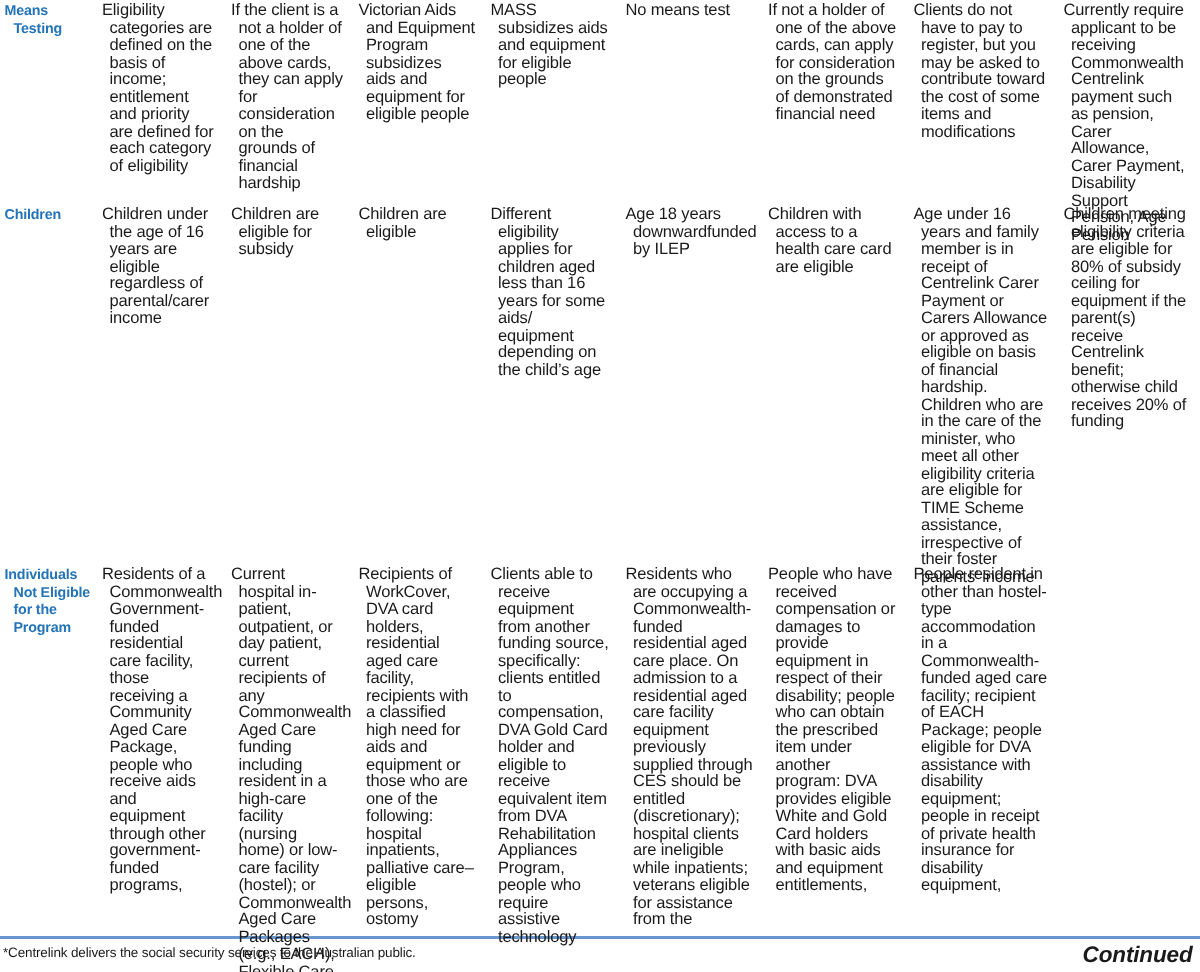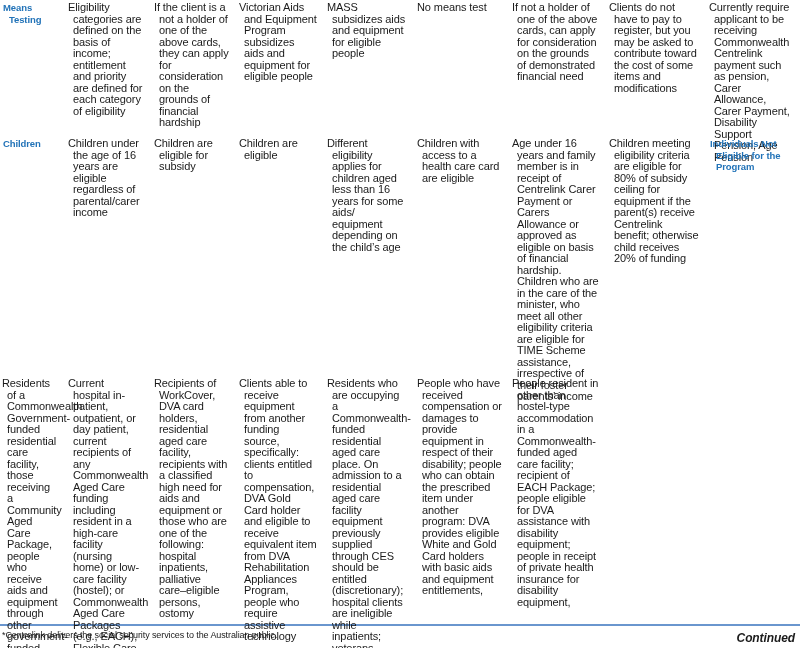--- a/index.html
+++ b/index.html
@@ -19,21 +19,21 @@
     padding:0 4px 0 9px;text-indent:-6px;letter-spacing:-0.1px;
   }
   .cell{
     font-size:11px;line-height:11.5px;letter-spacing:-0.1px;
     padding:0 8px 0 7px;text-indent:-5px;
   }
   .rule{height:2px;background:#6a96ce;margin-top:2px;}
   .footnote{font-size:9px;letter-spacing:-0.1px;padding:4px 0 0 2px;}
   .continued{
     position:absolute;right:5px;bottom:3px;
-    font-size:12px;font-style:italic;font-weight:bold;letter-spacing:-0.1px;
+    font-size:15px;font-style:italic;font-weight:bold;letter-spacing:-0.1px;
   }
 </style>
 </head>
 <body>
 
 <div class="page">
 
   <div class="grid">
 
     <div class="rowheader">Means Testing</div>
@@ -44,20 +44,21 @@
     <div class="cell">No means test</div>
     <div class="cell">If not a holder of one of the above cards, can apply for consideration on the grounds of demonstrated financial need</div>
     <div class="cell">Clients do not have to pay to register, but you may be asked to contribute toward the cost of some items and modifications</div>
     <div class="cell">Currently require applicant to be receiving Commonwealth Centrelink payment such as pension, Carer Allowance, Carer Payment, Disability Support Pension, Age Pension</div>
 
     <div class="rowheader">Children</div>
     <div class="cell">Children under the age of 16 years are eligible regardless of parental/carer income</div>
     <div class="cell">Children are eligible for subsidy</div>
     <div class="cell">Children are eligible</div>
     <div class="cell">Different eligibility applies for children aged less than 16 years for some aids/ equipment depending on the child’s age</div>
+    <div class="cell">Age 18 years downwardfunded by ILEP</div>
     <div class="cell">Children with access to a health care card are eligible</div>
     <div class="cell">Age under 16 years and family member is in receipt of Centrelink Carer Payment or Carers Allowance or approved as eligible on basis of financial hardship. Children who are in the care of the minister, who meet all other eligibility criteria are eligible for TIME Scheme assistance, irrespective of their foster parents’ income</div>
     <div class="cell">Children meeting eligibility criteria are eligible for 80% of subsidy ceiling for equipment if the parent(s) receive Centrelink benefit; otherwise child receives 20% of funding</div>
 
     <div class="rowheader">Individuals Not Eligible for the Program</div>
     <div class="cell">Residents of a Commonwealth Government-funded residential care facility, those receiving a Community Aged Care Package, people who receive aids and equipment through other government-funded programs,</div>
     <div class="cell">Current hospital in-patient, outpatient, or day patient, current recipients of any Commonwealth Aged Care funding including resident in a high-care facility (nursing home) or low-care facility (hostel); or Commonwealth Aged Care Packages (e.g., EACH), Flexible Care</div>
     <div class="cell">Recipients of WorkCover, DVA card holders, residential aged care facility, recipients with a classified high need for aids and equipment or those who are one of the following: hospital inpatients, palliative care–eligible persons, ostomy</div>
     <div class="cell">Clients able to receive equipment from another funding source, specifically: clients entitled to compensation, DVA Gold Card holder and eligible to receive equivalent item from DVA Rehabilitation Appliances Program, people who require assistive technology</div>
     <div class="cell">Residents who are occupying a Commonwealth-funded residential aged care place. On admission to a residential aged care facility equipment previously supplied through CES should be entitled (discretionary); hospital clients are ineligible while inpatients; veterans eligible for assistance from the</div>

